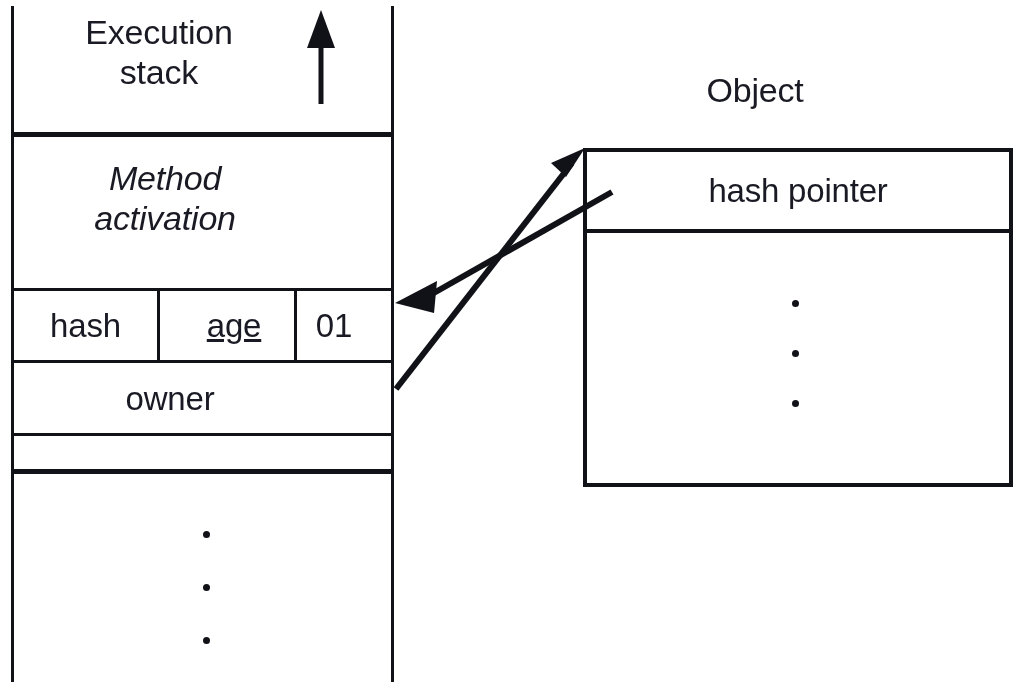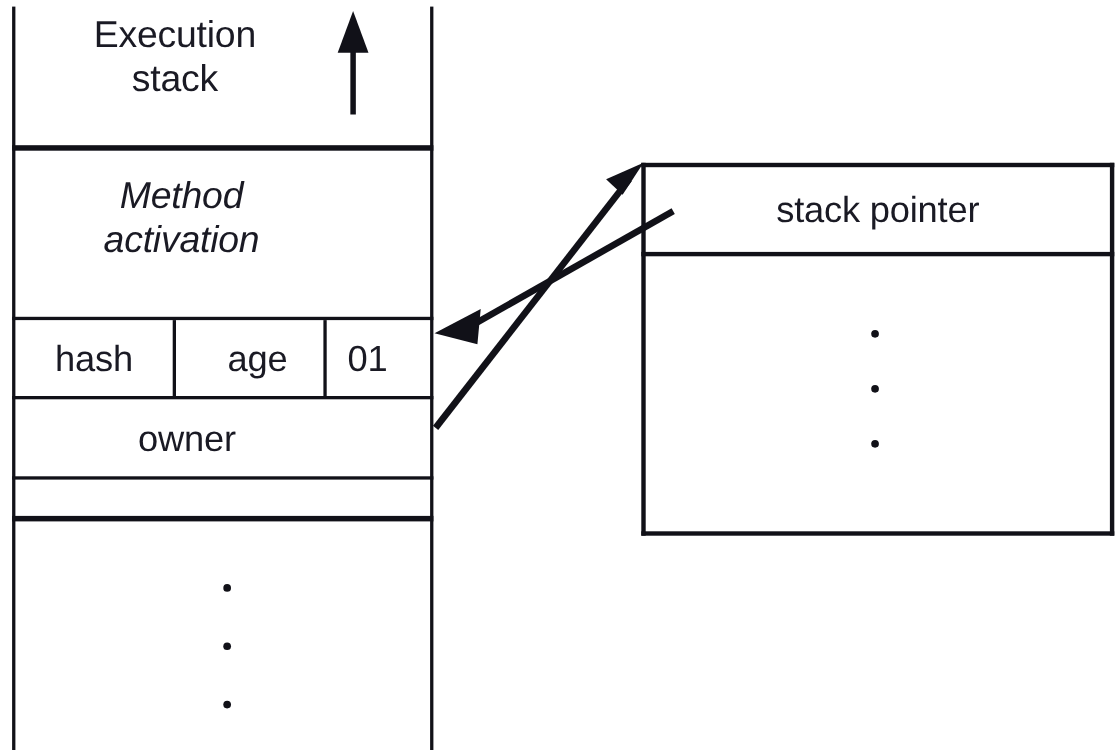--- a/index.html
+++ b/index.html
@@ -126,50 +126,51 @@
     <div class="hline sep-thick" style="top:126px;"></div>
 
     <div class="label method-title">Method
 activation</div>
 
     <div class="hline sep-thin" style="top:282px;"></div>
 
     <div class="abs" style="left:11px; top:285px; width:383px; height:69px;">
       <div class="label slot-label" style="left:3px; top:0; width:143px;">hash</div>
       <div class="vline cell-divider" style="left:146px; top:0; height:69px;"></div>
-      <div class="label slot-label" style="left:149px; top:0; width:148px;">age</div>
+      <div class="label slot-label" style="left:149px; top:0; width:148px;text-decoration:underline;">age</div>
       <div class="vline cell-divider" style="left:283px; top:0; height:69px;"></div>
       <div class="label slot-label" style="left:286px; top:0; width:74px;">01</div>
     </div>
 
     <div class="hline sep-thin" style="top:354px;"></div>
 
     <div class="label owner-label">owner</div>
 
     <div class="hline sep-thin" style="top:427px;"></div>
 
     <div class="abs" style="left:14px; top:430px; width:377px; height:33px;"></div>
 
     <div class="hline sep-thick" style="top:463px;"></div>
 
     <div class="dot" style="left:203px; top:525px;"></div>
     <div class="dot" style="left:203px; top:578px;"></div>
     <div class="dot" style="left:203px; top:631px;"></div>
 
   </div>
 
+  <div class="label object-title">Object</div>
 
   <div id="object-box">
     <div class="abs obj-border-t"></div>
     <div class="abs obj-border-b"></div>
     <div class="abs obj-border-l"></div>
     <div class="abs obj-border-r"></div>
     <div class="abs obj-row-div"></div>
 
-    <div class="label stack-pointer-label">stack pointer</div>
+    <div class="label stack-pointer-label">hash pointer</div>
 
     <div class="dot" style="left:209px; top:152px;"></div>
     <div class="dot" style="left:209px; top:202px;"></div>
     <div class="dot" style="left:209px; top:252px;"></div>
   </div>
 
   <svg id="connector-arrows" viewBox="0 0 1018 682">
 
     <g>
       <line x1="396" y1="389" x2="572" y2="163" stroke="#111118" stroke-width="6"></line>

